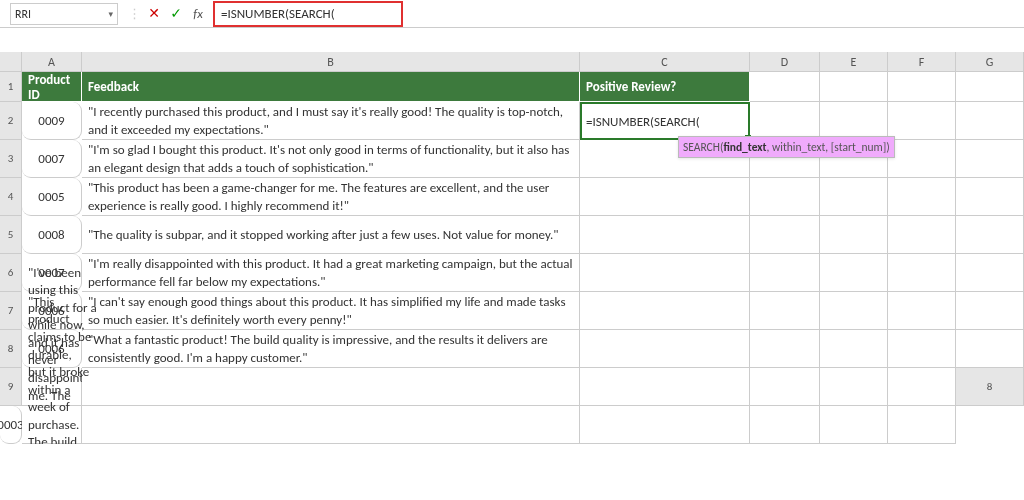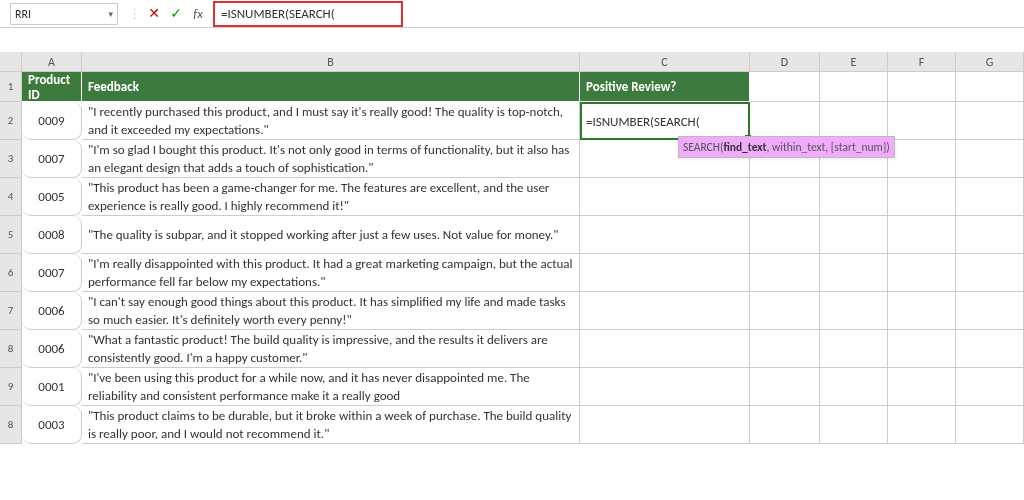--- a/index.html
+++ b/index.html
@@ -137,21 +137,20 @@
     <div class="row-header row-h2">8</div>
     <div class="cell id row-h2">0006</div>
     <div class="cell feedback row-h2">"What a fantastic product! The build quality is impressive, and the results it delivers are consistently good. I'm a happy customer."</div>
     <div class="cell row-h2"></div>
     <div class="cell empty row-h2"></div>
     <div class="cell empty row-h2"></div>
     <div class="cell empty row-h2"></div>
     <div class="cell empty row-h2"></div>
 
     <div class="row-header row-h2">9</div>
-    <div class="cell id row-h2">0001</div>
     <div class="cell feedback row-h2">"I've been using this product for a while now, and it has never disappointed me. The reliability and consistent performance make it a really good</div>
     <div class="cell row-h2"></div>
     <div class="cell empty row-h2"></div>
     <div class="cell empty row-h2"></div>
     <div class="cell empty row-h2"></div>
     <div class="cell empty row-h2"></div>
 
     <div class="row-header row-h2">8</div>
     <div class="cell id row-h2">0003</div>
     <div class="cell feedback row-h2">"This product claims to be durable, but it broke within a week of purchase. The build quality is really poor, and I would not recommend it."</div>

